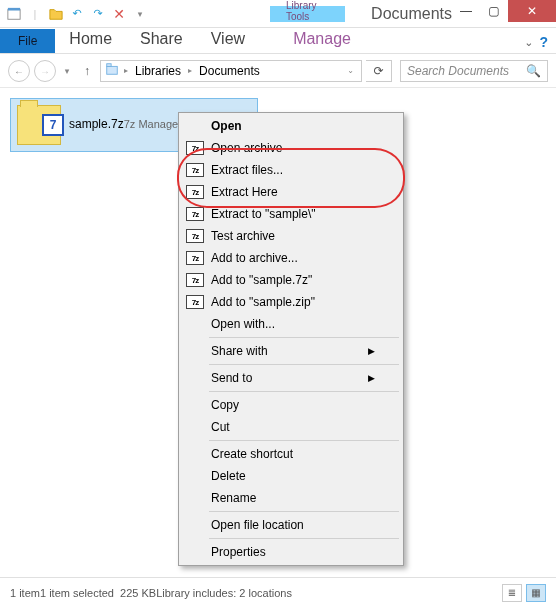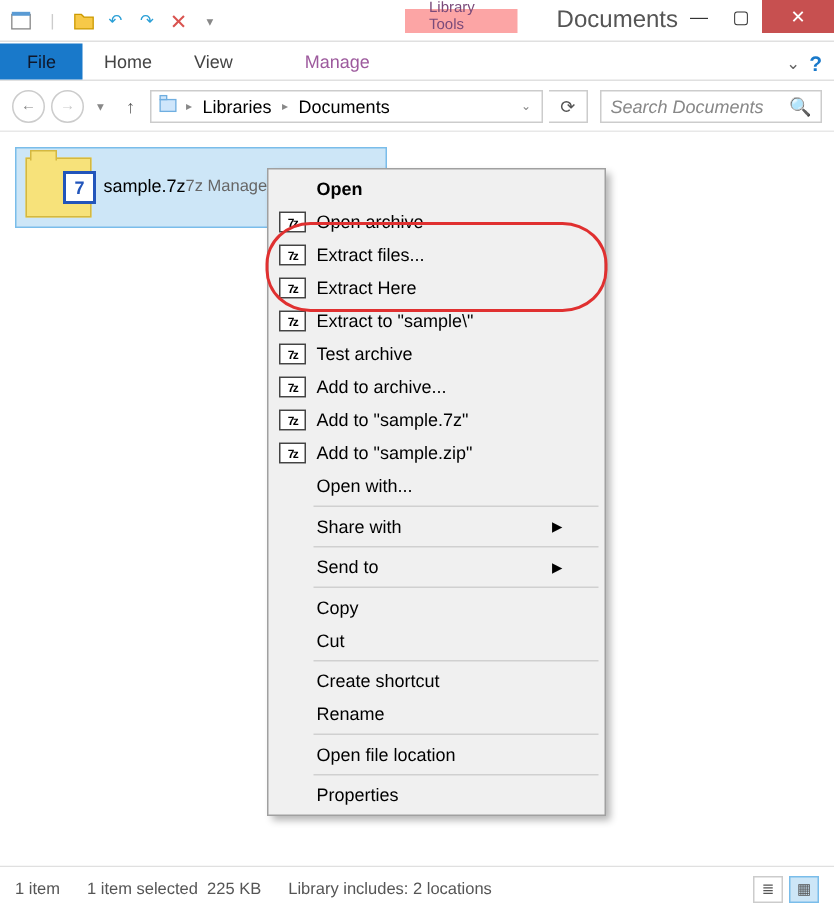--- a/index.html
+++ b/index.html
@@ -1,30 +1,30 @@
 <!DOCTYPE html>
 <html><head>
 <meta charset="utf-8">
 <style>
 * { box-sizing: border-box; font-family: "Segoe UI", Arial, sans-serif; }
 body { margin: 0; padding: 0; width: 556px; height: 607px; background: #fff; overflow: hidden; font-size: 12px; color: #000; }
 
 .titlebar { height: 28px; background: #fff; display: flex; align-items: center; border-bottom: 1px solid #e0e0e0; }
 .qat { display: flex; align-items: center; gap: 1px; padding: 0 4px; height: 100%; }
 .qat-ico { width: 20px; height: 22px; display: flex; align-items: center; justify-content: center; font-size: 11px; }
-.tab-tools { margin-left: 116px; background: #fca5a5; color: #7a4a7a; font-size: 10px; padding: 2px 16px 8px; height: 16px; display: flex; align-items: center; }
+.tab-tools { margin-left: 116px; background: #7dd3fc; color: #7a4a7a; font-size: 10px; padding: 2px 16px 8px; height: 16px; display: flex; align-items: center; }
 .title-txt { margin-left: 26px; font-size: 16px; color: #555; }
 .win-ctrl { margin-left: auto; display: flex; height: 100%; }
 .win-btn { width: 30px; height: 22px; display: flex; align-items: center; justify-content: center; font-size: 12px; color: #333; }
 .win-btn.close { background: #c75050; color: #fff; width: 48px; }
 .win-btn.min, .win-btn.max { width: 28px; }
 
 .ribbon { height: 26px; background: #fff; display: flex; align-items: flex-end; border-bottom: 1px solid #e0e0e0; }
 .ribbon-file { background: #1979ca; color: #0f172a; padding: 5px 18px; font-size: 12px; }
-.ribbon-tab { padding: 5px 14px; font-size: 12px; color: #444; }
+.ribbon-tab { padding: 5px 14px; font-size: 16px; color: #444; }
 .ribbon-tab.context { color: #9d5a9d; }
 .ribbon-spacer { flex: 1; }
 .ribbon-right { display: flex; align-items: center; gap: 6px; padding: 0 8px 3px 0; color: #666; font-size: 11px; }
 .help-ico { color: #1979ca; font-weight: bold; font-size: 14px; }
 
 .addr { height: 34px; display: flex; align-items: center; gap: 4px; padding: 0 8px; border-bottom: 1px solid #e8e8e8; }
 .nav-btn { width: 22px; height: 22px; border: 1px solid #ccc; border-radius: 50%; display: flex; align-items: center; justify-content: center; font-size: 10px; color: #888; }
 .nav-arrow { width: 14px; text-align: center; color: #888; font-size: 9px; }
 .nav-up { width: 18px; text-align: center; color: #555; font-size: 12px; }
 .addr-bar { flex: 1; height: 22px; border: 1px solid #ccc; display: flex; align-items: center; padding: 0 4px; font-size: 12px; gap: 2px; }
@@ -44,21 +44,21 @@
 .file-type, .file-size { color: #666; font-size: 11px; }
 
 .ctx { position: absolute; left: 178px; top: 24px; width: 226px; background: #f0f0f0; border: 1px solid #a0a0a0; box-shadow: 3px 3px 5px rgba(0,0,0,0.3); padding: 2px; font-size: 12px; }
 .ctx-item { height: 22px; display: flex; align-items: center; padding: 0 26px 0 30px; position: relative; }
 .ctx-item.bold { font-weight: bold; }
 .ctx-sep { height: 1px; background: #d0d0d0; margin: 2px 2px 2px 28px; }
 .ctx-ico { position: absolute; left: 5px; width: 18px; height: 14px; display: flex; align-items: center; justify-content: center; font-size: 8px; font-weight: bold; border: 1px solid #444; background: #fff; letter-spacing: -1px; }
 .ctx-arrow { margin-left: auto; font-size: 9px; }
 .highlight-oval { position: absolute; left: 177px; top: 60px; width: 228px; height: 60px; border: 2px solid #e03030; border-radius: 30px / 28px; pointer-events: none; }
 
-.status { height: 30px; border-top: 1px solid #e0e0e0; display: flex; align-items: center; padding: 0 10px; font-size: 11px; color: #555; gap: 18px; }
+.status { height: 30px; border-top: 1px solid #e0e0e0; display: flex; align-items: center; padding: 0 10px; font-size: 11px; color: #555; }
 .status-right { margin-left: auto; display: flex; gap: 4px; align-items: center; }
 .view-toggle { width: 20px; height: 18px; border: 1px solid #ccc; display: flex; align-items: center; justify-content: center; font-size: 10px; }
 
 svg.icon { width: 14px; height: 14px; }
 </style>
 </head>
 <body>
 
 <div class="titlebar">
   <div class="qat">
@@ -84,20 +84,21 @@
   <div class="win-ctrl">
     <div class="win-btn min">—</div>
     <div class="win-btn max">▢</div>
     <div class="win-btn close">✕</div>
   </div>
 </div>
 
 <div class="ribbon">
   <div class="ribbon-file">File</div>
   <div class="ribbon-tab">Home</div>
+  <div class="ribbon-tab">Share</div>
   <div class="ribbon-tab">View</div>
   <div class="ribbon-tab context" style="margin-left:20px">Manage</div>
   <div class="ribbon-spacer"></div>
   <div class="ribbon-right">
     <span>⌄</span>
     <span class="help-ico">?</span>
   </div>
 </div>
 
 <div class="addr">
@@ -191,20 +192,23 @@
         <span>Copy</span>
       </div>
     <div class="ctx-item">
         <span>Cut</span>
       </div>
     <div class="ctx-sep"></div>
     <div class="ctx-item">
         <span>Create shortcut</span>
       </div>
     <div class="ctx-item">
+        <span>Delete</span>
+      </div>
+    <div class="ctx-item">
         <span>Rename</span>
       </div>
     <div class="ctx-sep"></div>
     <div class="ctx-item">
         <span>Open file location</span>
       </div>
     <div class="ctx-sep"></div>
     <div class="ctx-item">
         <span>Properties</span>
       </div>

